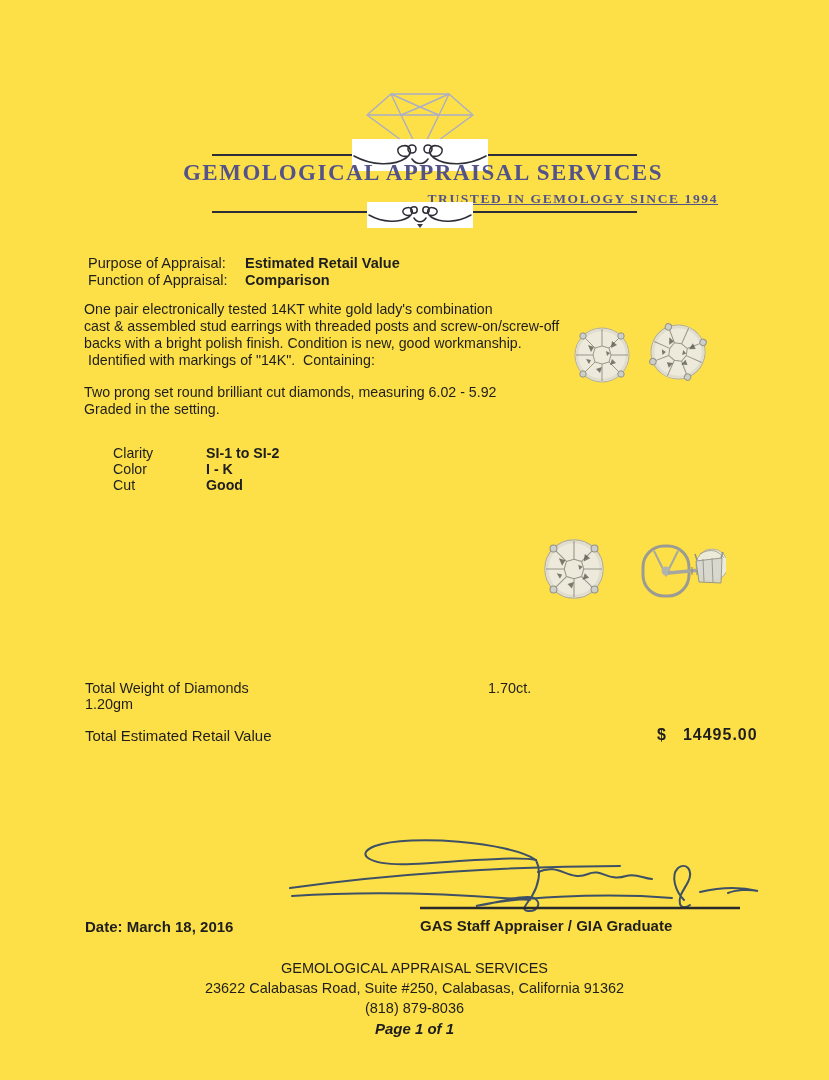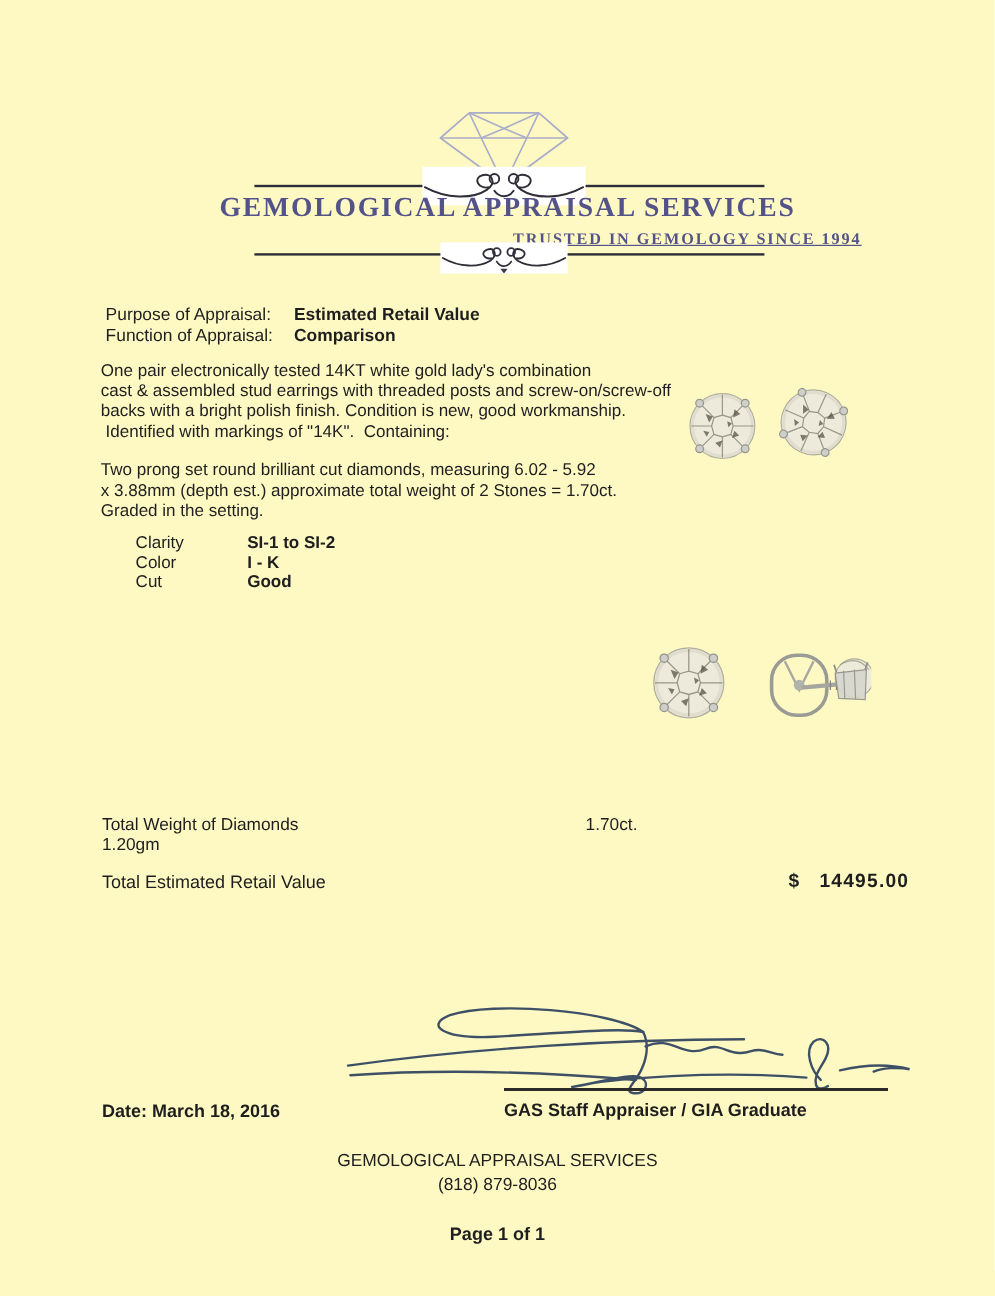--- a/index.html
+++ b/index.html
@@ -1,17 +1,17 @@
 <!DOCTYPE html>
 <html><head>
 <meta charset="utf-8">
 <style>
   html,body{margin:0;padding:0;background:#ffffff;}
   .page{
-    position:relative;width:829px;height:1080px;background:#fef9c3;
+    position:relative;width:829px;height:1080px;background:#fde047;
     font-family:"Liberation Sans",sans-serif;color:#1e1e1e;overflow:hidden;
   }
   .abs{position:absolute;}
 
   
   .brand-title{
     left:118px;top:160px;width:610px;text-align:center;
     font-family:"Liberation Serif",serif;font-size:23px;font-weight:bold;
     letter-spacing:1.5px;color:#53538a;white-space:nowrap;
   }
@@ -49,21 +49,21 @@
   .grand-label{left:85px;top:727px;font-size:15px;font-weight:normal;}
   .grand-amount{left:657px;top:726px;font-size:16px;font-weight:bold;letter-spacing:1px;display:flex;}
   .grand-amount .num{margin-left:16px;}
 
   
   .date-line{left:85px;top:918px;font-size:15px;font-weight:bold;}
   .signer-line{left:420px;top:917px;font-size:15px;font-weight:bold;}
 
   
   .footer{left:0;top:958px;width:829px;text-align:center;font-size:14.5px;line-height:20px;}
-  .footer-page{left:0;top:1020px;width:829px;text-align:center;font-size:15px;font-weight:bold;}
+  .footer-page{left:0;top:1020px;width:829px;text-align:center;font-size:15px;font-weight:bold;font-style:italic;}
 </style>
 </head>
 <body>
 
 <div class="page">
 
   <svg class="abs" style="left:361px;top:88px;" width="118" height="70" viewBox="0 0 118 70">
     <g fill="none" stroke="#aaadc8" stroke-width="1.4" stroke-linejoin="round">
       <path d="M30,6 L88,6 L112,27 L59,66 L6,27 Z"></path>
       <path d="M6,27 L112,27"></path>
@@ -143,21 +143,20 @@
             <circle cx="-19" cy="19" r="3.2"></circle>
         </g>
       </g>
     </defs>
     <use href="#stone" transform="translate(46,43)"></use>
     <use href="#stone" transform="translate(122,40) rotate(24)"></use>
   </svg>
 
   <div class="abs para para2">
     <div class="para-line">Two prong set round brilliant cut diamonds, measuring 6.02 - 5.92</div>
-    <div class="para-line">x 3.88mm (depth est.) approximate total weight of 2 Stones = 1.70ct.</div>
     <div class="para-line">Graded in the setting.</div>
   </div>
 
   <div class="abs specs">
     <div class="spec-row">
       <span class="lbl">Clarity</span>
       <span class="val">SI-1 to SI-2</span>
     </div>
     <div class="spec-row">
       <span class="lbl">Color</span>
@@ -221,17 +220,18 @@
       <path d="M420,54 C445,48 466,50 478,53 C468,51 455,52 448,55"></path>
     </g>
     <path d="M140,70 L460,70" stroke="#2a2a2a" stroke-width="2.5" fill="none"></path>
   </svg>
 
   <div class="abs date-line">Date: March 18, 2016</div>
   <div class="abs signer-line">GAS Staff Appraiser / GIA Graduate</div>
 
   <div class="abs footer">
     <div>GEMOLOGICAL APPRAISAL SERVICES</div>
+    <div>23622 Calabasas Road, Suite #250, Calabasas, California 91362</div>
     <div>(818) 879-8036</div>
   </div>
   <div class="abs footer-page">Page 1 of 1</div>
 
 </div>
 
 </body></html>

